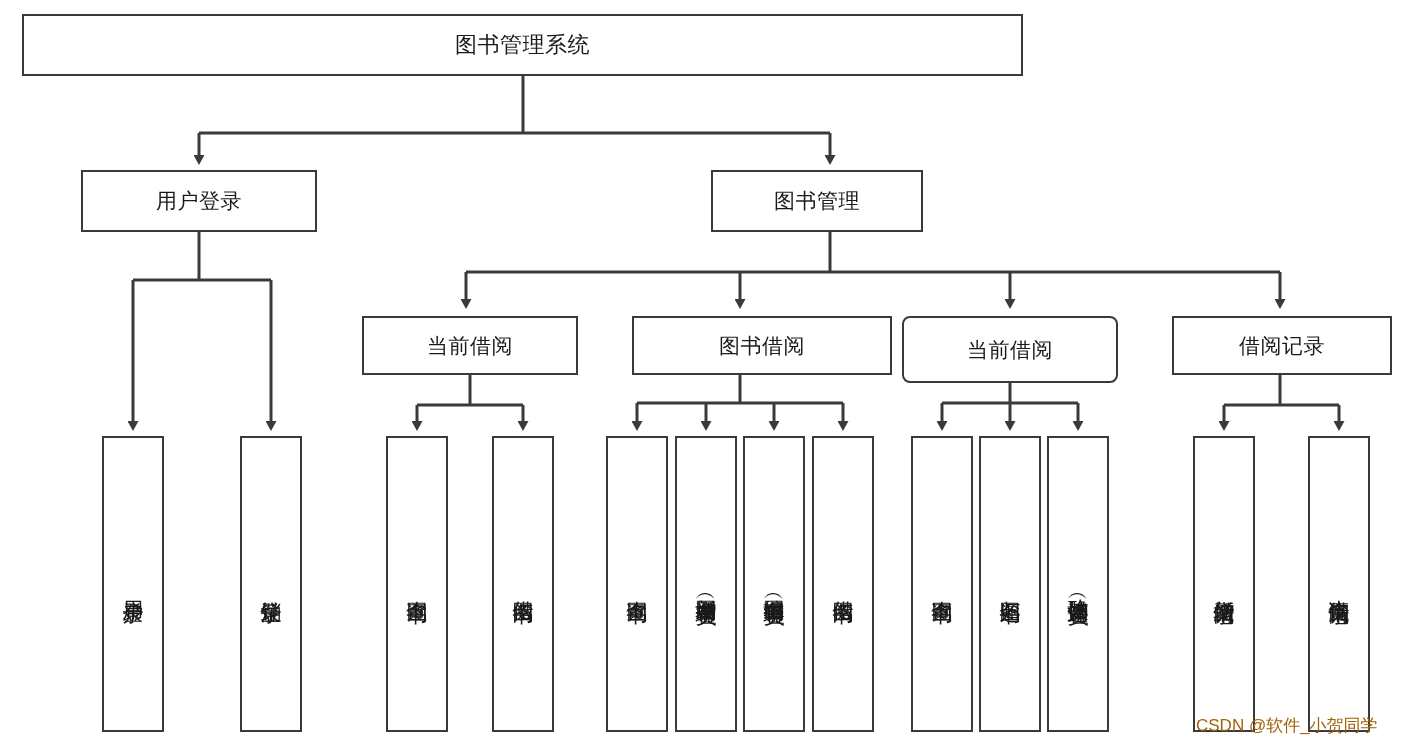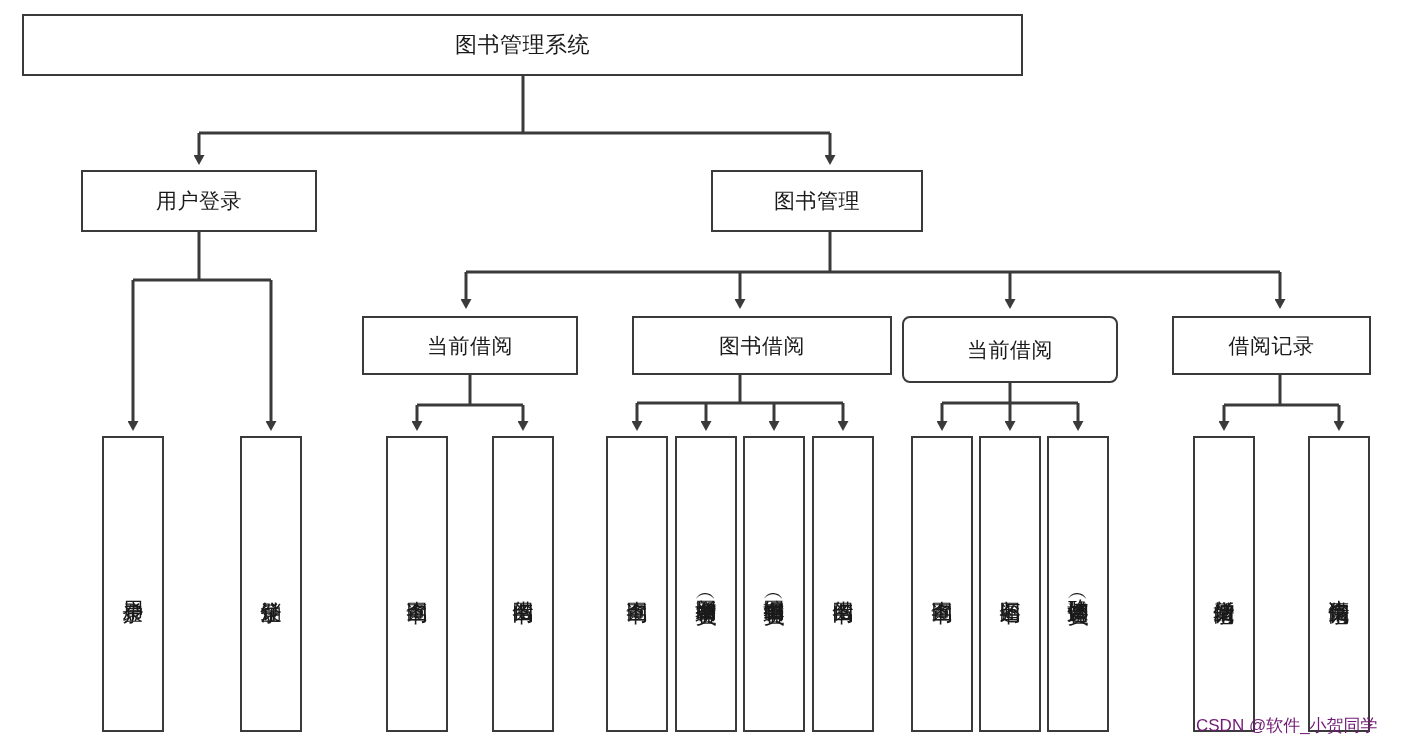--- a/index.html
+++ b/index.html
@@ -58,21 +58,21 @@
   .node.v .label {
     writing-mode: vertical-rl;
     text-orientation: upright;
     font-size: 21px;
     line-height: 1.15;
     letter-spacing: 1px;
     max-height: 272px;
   }
   .watermark {
     position: absolute;
-    color: #701a75;
+    color: #a16207;
     font-size: 17px;
     white-space: nowrap;
     user-select: none;
   }
 </style>
 </head>
 <body>
 
 <div id="canvas">
 
@@ -143,21 +143,21 @@
   </div>
 
   <div class="node h" style="left:632px; top:316px; width:260px; height:59px;">
     <span class="label">图书借阅</span>
   </div>
 
   <div class="node h" style="left:902px; top:316px; width:216px; height:67px;border-radius:8px;">
     <span class="label">当前借阅</span>
   </div>
 
-  <div class="node h" style="left:1172px; top:316px; width:199px; height:59px;">
+  <div class="node h" style="left:1172px; top:316px; width:220px; height:59px;">
     <span class="label">借阅记录</span>
   </div>
 
   <div class="node v" style="left:102px; top:436px; width:62px; height:296px;">
     <span class="label">用户登录</span>
   </div>
 
   <div class="node v" style="left:240px; top:436px; width:62px; height:296px;">
     <span class="label">注销登录</span>
   </div>

